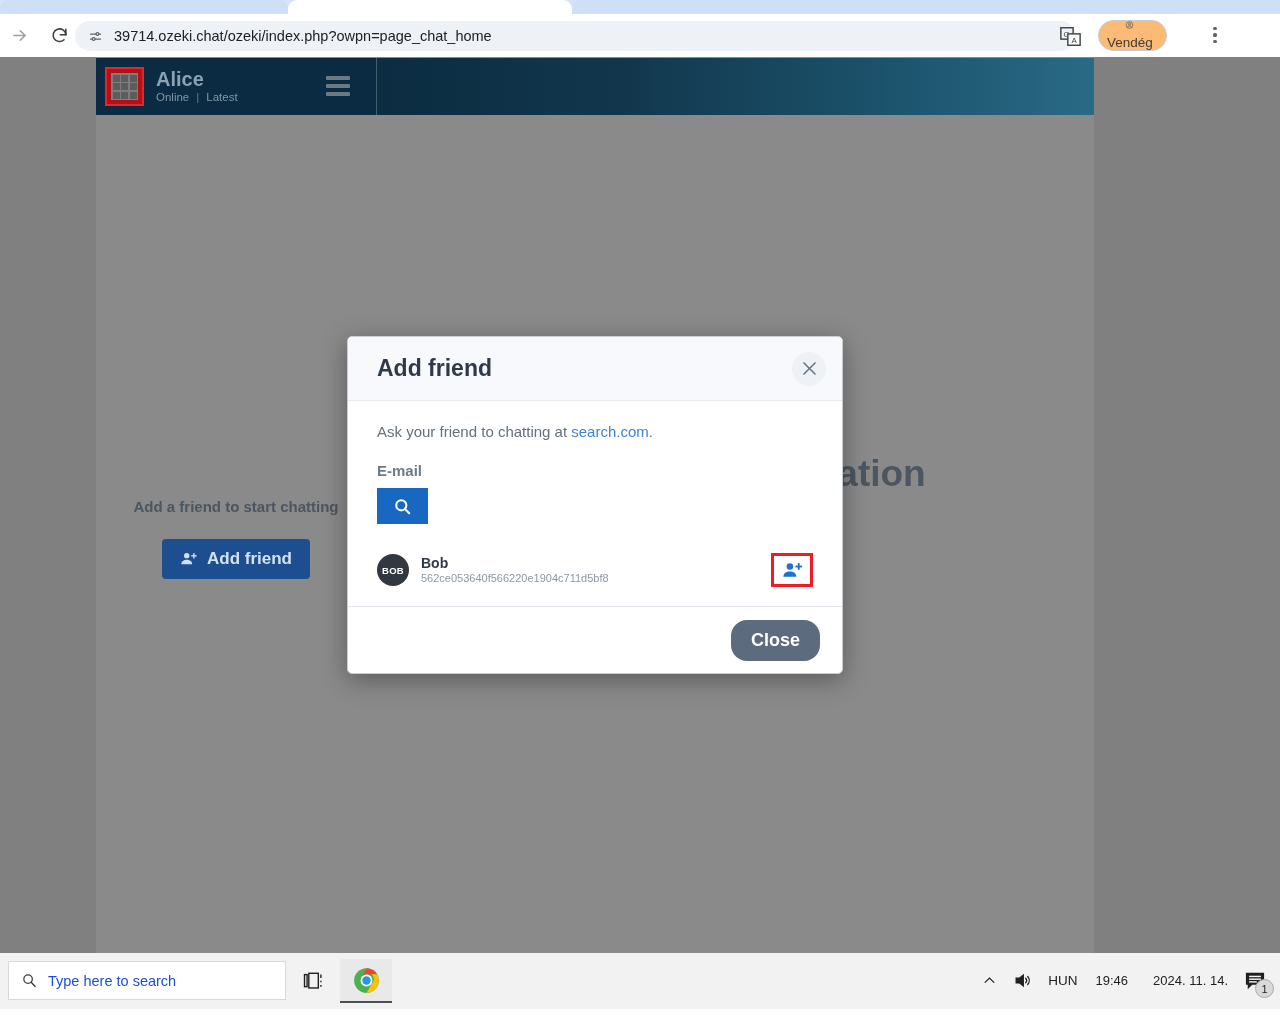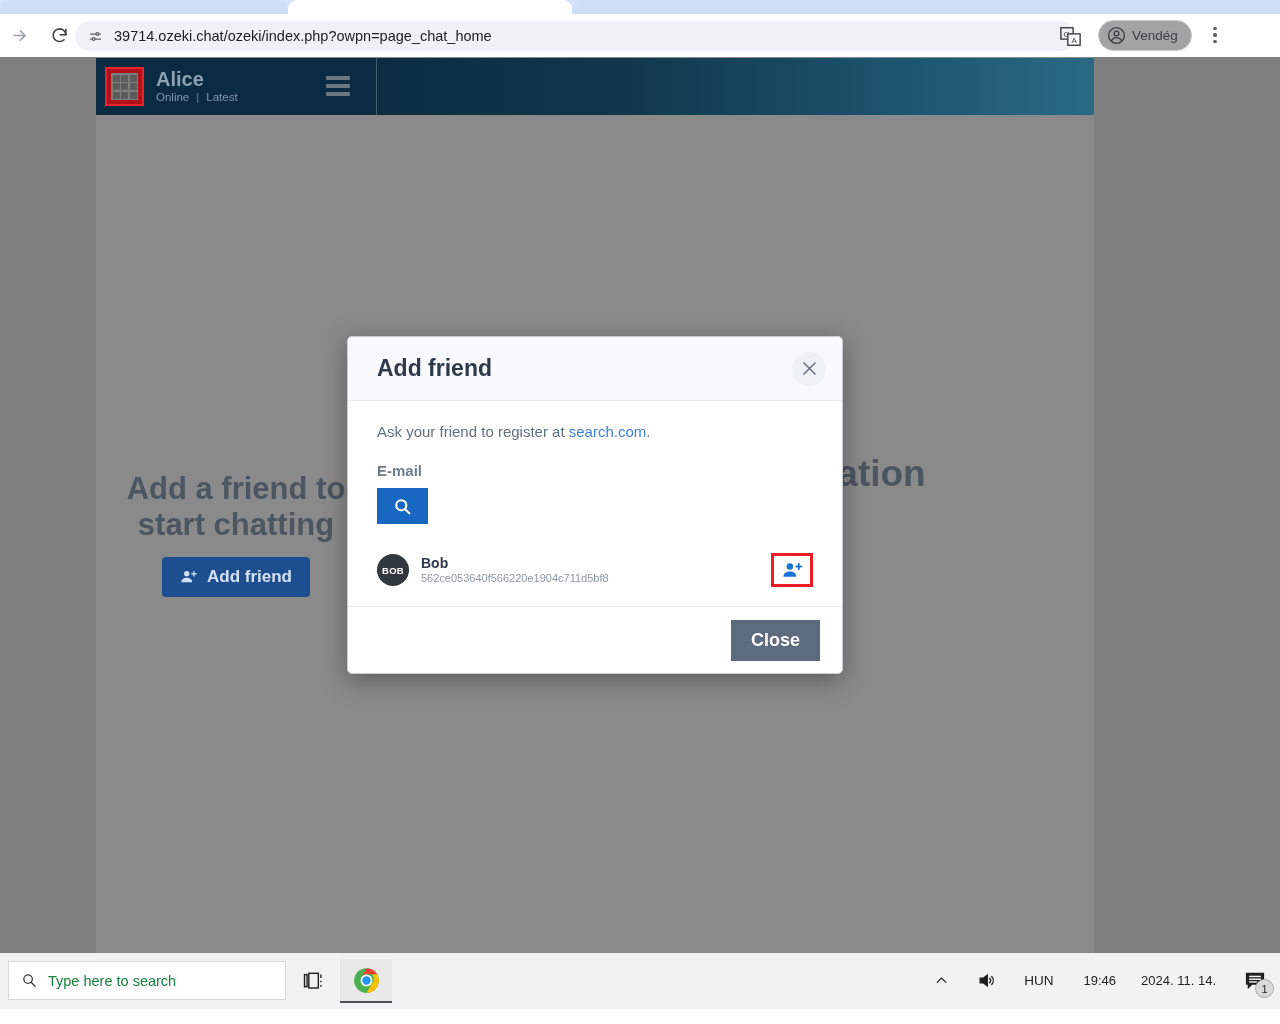--- a/index.html
+++ b/index.html
@@ -44,21 +44,22 @@
     font-family: "Liberation Sans", sans-serif; white-space: nowrap;
   }
   #translate-icon {
     position: absolute; left: 1058px; top: 24px; width: 24px; height: 24px;
     display: flex; align-items: center; justify-content: center;
   }
   #profile-pill {
     position: absolute; left: 1098px; top: 20px; height: 31px;
     border: 1px solid #c6c9ce; border-radius: 16px;
     display: flex; align-items: center; padding: 0 13px 0 8px; gap: 6px;
-    background: #a3a3a3;
+    background: #fdba74;
+    flex-direction: column;
   }
   #profile-pill span { font-size: 13.5px; color: #3c4043; }
   #chrome-menu {
     position: absolute; left: 1202px; top: 22px; width: 26px; height: 26px;
     display: flex; flex-direction: column; align-items: center; justify-content: center; gap: 3px;
   }
   #chrome-menu i { display: block; width: 3.2px; height: 3.2px; border-radius: 50%; background: #5f6368; }
 
   
   #page-viewport {
@@ -104,21 +105,21 @@
     background: linear-gradient(90deg, #0b2c41 0%, #12374d 35%, #1d5670 75%, #2a6a85 100%);
   }
   #header-divider { position: absolute; left: 280px; top: 1px; width: 1px; height: 57px; background: #42606f; }
 
   #sidebar-panel {
     position: absolute; left: 0; top: 58px; width: 280px; bottom: 0;
     background: #8a8a8a;
     display: flex; flex-direction: column; align-items: center; justify-content: center;
   }
   #sidebar-empty-title {
-    font-size: 31px; font-weight: bold; color: #4c5661;
+    font-size: 15px; font-weight: bold; color: #4c5661;
     text-align: center; line-height: 36px; width: 255px;
   }
   #add-friend-btn {
     margin-top: 14px; background: #1d4e8f; color: #d4e2f2;
     border: none; border-radius: 4px; padding: 10px 18px;
     font-size: 17px; font-weight: bold; font-family: "Liberation Sans", sans-serif;
     display: flex; align-items: center; gap: 9px; cursor: pointer;
   }
   #chat-panel {
     position: absolute; left: 281px; top: 58px; right: 0; bottom: 0;
@@ -177,48 +178,48 @@
   #add-contact-btn {
     width: 42px; height: 34px; background: #ffffff;
     border: 3.5px solid #ee1c25; display: flex;
     align-items: center; justify-content: center; cursor: pointer;
   }
   #modal-footer {
     border-top: 1px solid #e3e8ee; height: 67px;
     display: flex; align-items: center; justify-content: flex-end; padding-right: 22px;
   }
   #modal-close-action {
-    background: #5c6b7e; color: #fff; border: none; border-radius: 0;
+    background: #5c6b7e; color: #fff; border: none; border-radius: 16px;
     font-size: 18px; font-weight: bold; padding: 10px 20px;
     font-family: "Liberation Sans", sans-serif; cursor: pointer;
   }
 
   
   #taskbar {
     position: absolute; left: 0; top: 953px; width: 1280px; height: 71px;
     background: #f2f2f2; display: flex; align-items: center;
   }
   #taskbar-search {
     position: absolute; left: 8px; top: 8px; width: 278px; height: 39px;
     background: #ffffff; border: 1px solid #d9d9d9;
     display: flex; align-items: center; gap: 10px; padding-left: 12px;
   }
-  #taskbar-search span { font-size: 14.5px; color: #15803d; }
+  #taskbar-search span { font-size: 14.5px; color: #1d4ed8; }
   #taskview-icon {
     position: absolute; left: 296px; top: 16px; width: 36px; height: 24px;
     display: flex; align-items: center; justify-content: center;
   }
   #chrome-task {
     position: absolute; left: 340px; top: 6px; width: 52px; height: 44px;
     display: flex; align-items: center; justify-content: center;
     background: #e9e9e9; border-bottom: 2.5px solid #4d5156;
   }
   #tray {
     position: absolute; right: 0; top: 0; height: 55px;
-    display: flex; align-items: center; gap: 12px;
+    display: flex; align-items: center; gap: 0;
   }
   .tray-item { display: flex; align-items: center; justify-content: center; padding: 0 8px; height: 55px; }
   #tray-lang { font-size: 13.5px; color: #222; }
   #tray-clock { text-align: center; line-height: 16px; padding: 0 10px; }
   #tray-time { font-size: 13px; color: #1f1f1f; }
   #tray-date { font-size: 13px; color: #1f1f1f; padding-left: 25px; }
   #tray-notify { position: relative; padding-right: 14px; padding-left: 6px; }
   #notify-badge {
     position: absolute; right: 6px; bottom: 10px;
     width: 19px; height: 19px; border-radius: 50%;
@@ -347,21 +348,21 @@
       <div id="modal-title">Add friend</div>
       <div id="modal-close-btn">
         <svg width="19" height="19" viewBox="0 0 24 24" stroke="#6a7684" stroke-width="2" stroke-linecap="round">
           <line x1="5" y1="5" x2="19" y2="19"></line>
             <line x1="19" y1="5" x2="5" y2="19"></line>
         </svg>
       </div>
     </div>
 
     <div id="modal-body">
-      <div id="modal-hint"><span>Ask your friend to register at </span><a href="#">search.com</a><span>.</span></div>
+      <div id="modal-hint"><span>Ask your friend to chatting at </span><a href="#">search.com</a><span>.</span></div>
 
       <div id="email-label">E-mail</div>
 
       <div id="email-row">
         <button id="email-search-btn">
           <svg width="19" height="19" viewBox="0 0 24 24" fill="none" stroke="#ffffff" stroke-width="2.6" stroke-linecap="round">
             <circle cx="10.5" cy="10.5" r="6.4"></circle>
               <line x1="15.4" y1="15.4" x2="20.5" y2="20.5"></line>
           </svg>
         </button>

